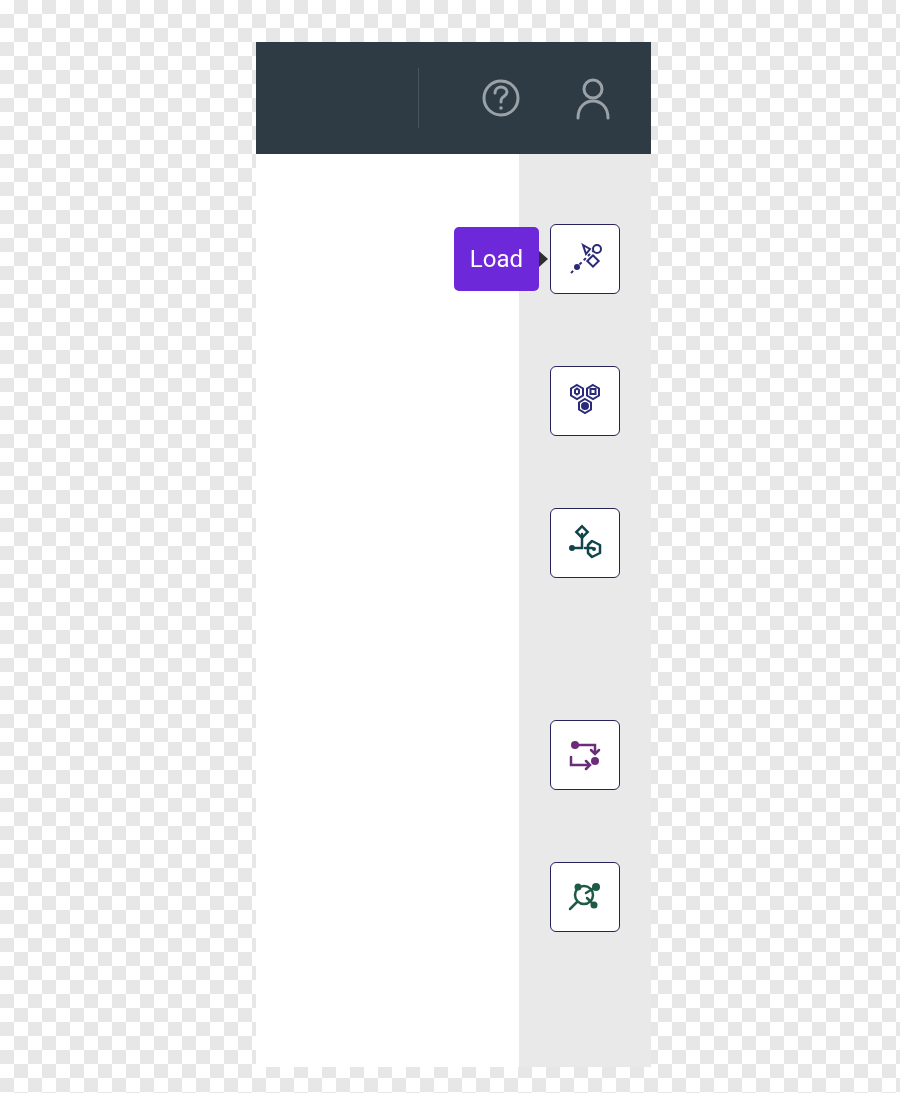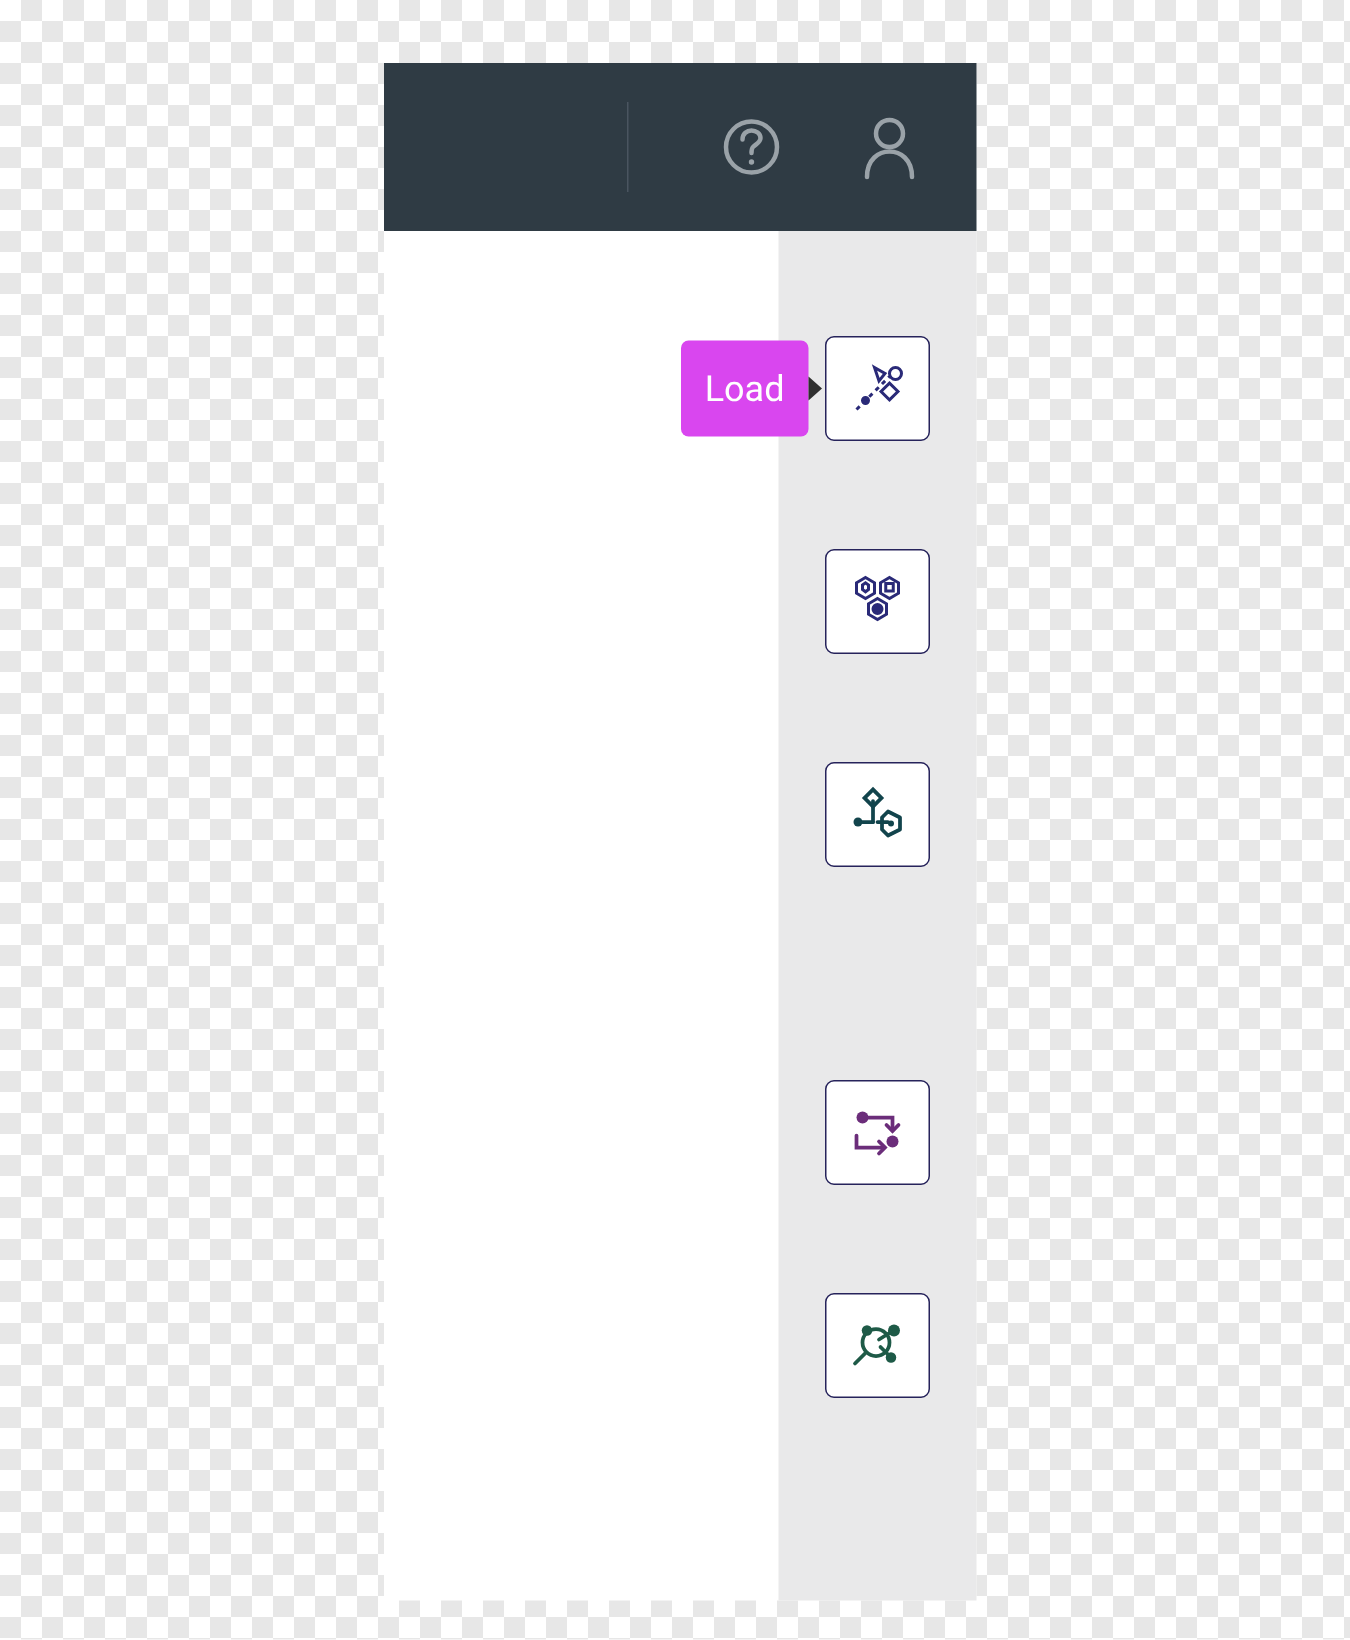--- a/index.html
+++ b/index.html
@@ -102,21 +102,21 @@
   .gap-small { margin-bottom: 72px; }
   .gap-medium { margin-bottom: 72px; }
   .gap-big { margin-bottom: 142px; }
 
   
   .tooltip {
     position: absolute;
     right: 80px;
     top: 50%;
     transform: translateY(-50%);
-    background: #d946ef;
+    background: #6d28d9;
     color: #fff;
     font-size: 24px;
     padding: 18px 16px;
     border-radius: 5px;
     white-space: nowrap;
   }
   .tooltip::after {
     content: "";
     position: absolute;
     right: -9px;

